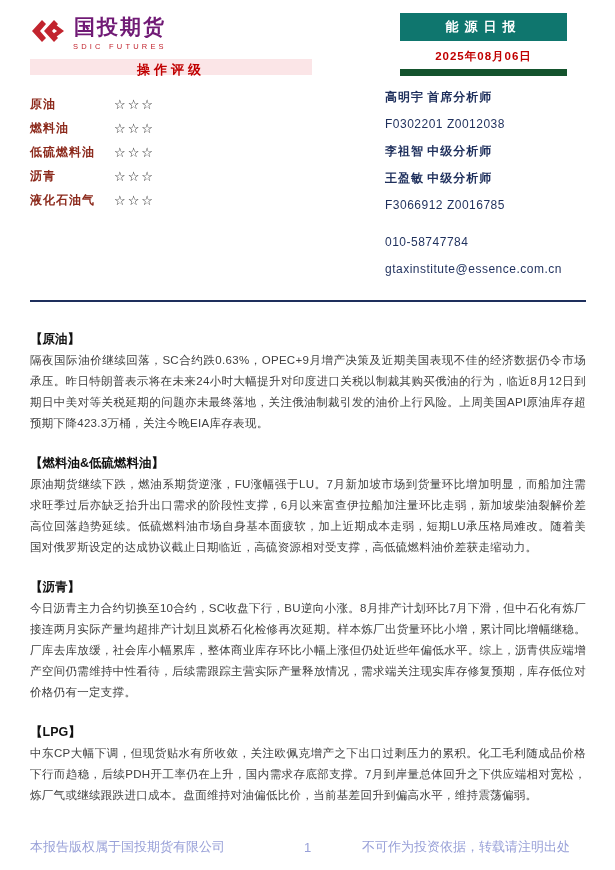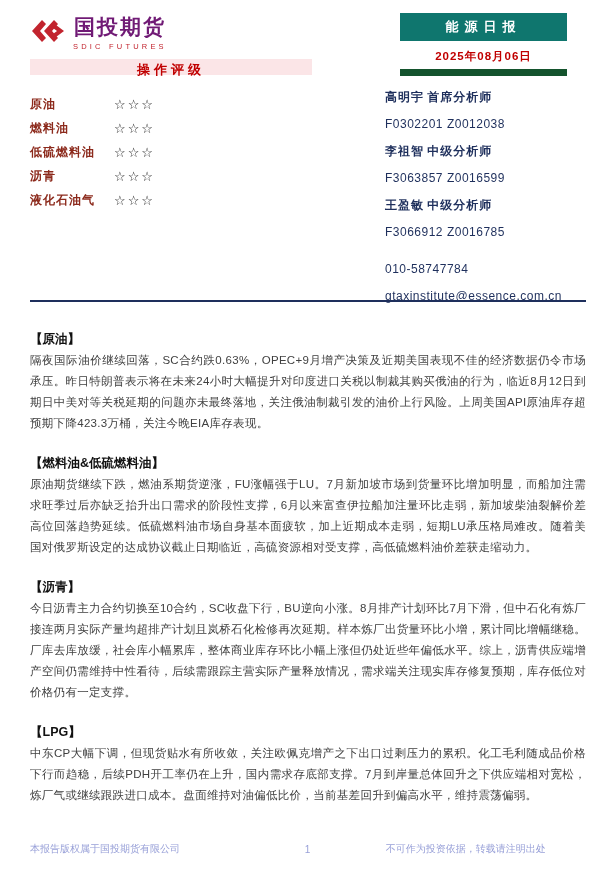--- a/index.html
+++ b/index.html
@@ -60,21 +60,21 @@
   
   .content { position: absolute; left: 30px; top: 310px; width: 556px; }
   .sec { margin-bottom: 3px; }
   .sec-title { font-size: 12.5px; font-weight: bold; color: #111111; line-height: 22px; margin-top: 18px; }
   .sec-body { font-size: 11.5px; color: #404040; line-height: 21px; text-align: justify; letter-spacing: 0.3px; }
 
   
   .footer {
     position: absolute; left: 30px; right: 30px; bottom: 14px;
     display: flex; align-items: center;
-    color: #98A0D8; font-size: 10px; gap: 36px;
+    color: #98A0D8; font-size: 13px; gap: 36px;
   }
   .footer-left { flex: 1; text-align: left; }
   .footer-page { flex: 0 0 auto; text-align: center; }
   .footer-right { flex: 1; text-align: center; }
 </style>
 </head>
 <body>
 
 <div class="page">
 
@@ -123,21 +123,20 @@
   <div class="analysts">
     <div class="an-line">
       <span class="an-name">高明宇</span>
       <span class="an-title">首席分析师</span>
     </div>
     <div class="an-line an-ids">F0302201 Z0012038</div>
     <div class="an-line">
       <span class="an-name">李祖智</span>
       <span class="an-title">中级分析师</span>
     </div>
-    <div class="an-line an-ids">F3063857 Z0016599</div>
     <div class="an-line">
       <span class="an-name">王盈敏</span>
       <span class="an-title">中级分析师</span>
     </div>
     <div class="an-line an-ids">F3066912 Z0016785</div>
     <div class="contact">
       <div class="an-line">010-58747784</div>
       <div class="an-line">gtaxinstitute@essence.com.cn</div>
     </div>
   </div>

